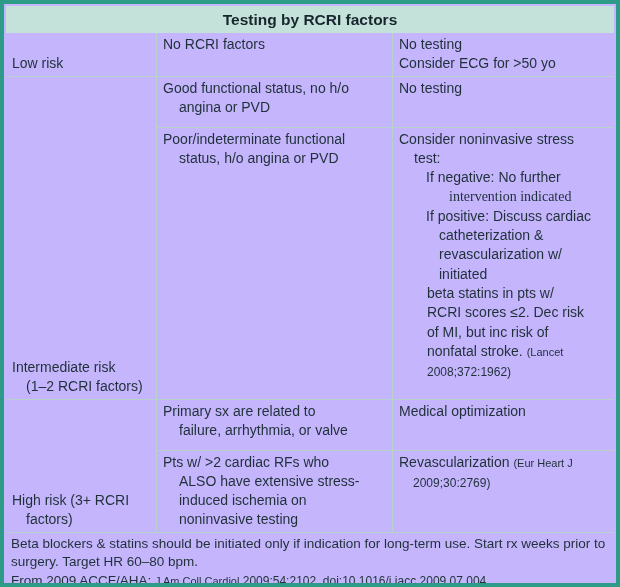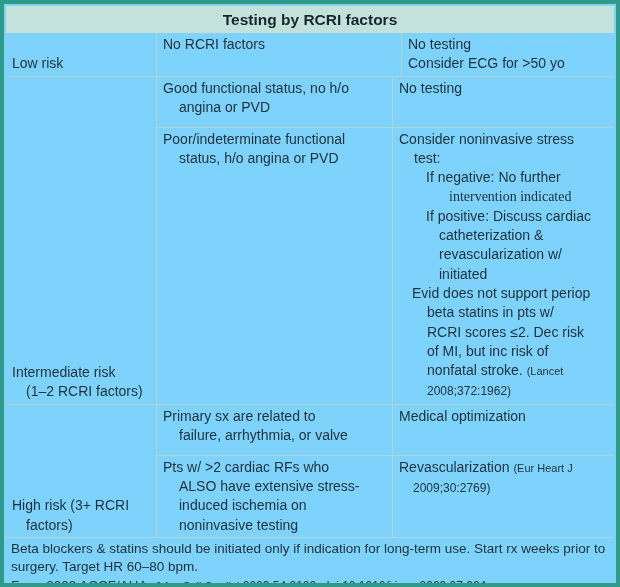--- a/index.html
+++ b/index.html
@@ -11,21 +11,21 @@
   *{margin:0;padding:0;box-sizing:border-box;}
   html,body{background:#ffffff;}
   body{
     width:620px;height:587px;position:relative;
     font-family:"Liberation Sans",sans-serif;
     color:var(--text);
   }
   .sheet{
     position:absolute;inset:0;
     border:4px solid var(--border);
-    background:#7dd3fc;
+    background:#c4b5fd;
     padding:2px 2px 1px 2px;
     display:flex;flex-direction:column;
     overflow:hidden;
   }
   .header{
     background:var(--hbg);
     min-height:27px;line-height:27px;
     text-align:center;
     font-weight:bold;font-size:15.5px;
     color:#17262e;
@@ -38,21 +38,21 @@
     padding:2px 4px 2px 6px;
     font-size:14px;line-height:19.3px;
   }
   .risk-cell{flex:0 0 150px;width:150px;}
   .right{flex:1;display:flex;flex-direction:column;}
   .subrow{display:flex;align-items:stretch;flex:0 0 auto;}
   .subrow + .subrow{border-top:1px solid var(--line);}
   .criteria-cell{flex:0 0 236px;width:236px;border-left:1px solid var(--line);}
   .action-cell{flex:1;border-left:1px solid var(--line);}
   
-  .group:nth-child(1) .subrow{min-height:41px;gap:9px;}
+  .group:nth-child(1) .subrow{min-height:41px;}
   .group:nth-child(2) .subrow:nth-child(1){min-height:50px;}
   .group:nth-child(2) .subrow:nth-child(2){min-height:272px;}
   .group:nth-child(3) .subrow:nth-child(1){min-height:50px;}
   .group:nth-child(3) .subrow:nth-child(2){min-height:78px;}
   .tline{white-space:nowrap;}
   .tline.wrap{white-space:normal;}
   .seg-n{font-size:inherit;}
   .seg-i{font-size:11px;}
   .seg-c{font-size:12px;}
   .footer{
@@ -107,21 +107,20 @@
             </div>
             <div class="cell action-cell">
               <div class="tline"><span class="seg-n">Consider noninvasive stress</span></div>
               <div class="tline" style="padding-left: 15px;"><span class="seg-n">test:</span></div>
               <div class="tline" style="padding-left: 27px;"><span class="seg-n">If negative: No further</span></div>
               <div class="tline" style="padding-left: 50px; font-family: Liberation Serif, serif;"><span class="seg-n">intervention indicated</span></div>
               <div class="tline" style="padding-left: 27px;"><span class="seg-n">If positive: Discuss cardiac</span></div>
               <div class="tline" style="padding-left: 40px;"><span class="seg-n">catheterization &amp;</span></div>
               <div class="tline" style="padding-left: 40px;"><span class="seg-n">revascularization w/</span></div>
               <div class="tline" style="padding-left: 40px;"><span class="seg-n">initiated</span></div>
-              <div class="tline" style="padding-left: 13px;"><span class="seg-n">Evid does not support periop</span></div>
               <div class="tline" style="padding-left: 28px;"><span class="seg-n">beta statins in pts w/</span></div>
               <div class="tline" style="padding-left: 28px;"><span class="seg-n">RCRI scores ≤2. Dec risk</span></div>
               <div class="tline" style="padding-left: 28px;"><span class="seg-n">of MI, but inc risk of</span></div>
               <div class="tline" style="padding-left: 28px;"><span class="seg-n">nonfatal stroke. </span><span class="seg-i">(Lancet</span></div>
               <div class="tline" style="padding-left: 28px;"><span class="seg-c">2008;372:1962)</span></div>
             </div>
           </div>
         </div>
       </div>
       <div class="group">

